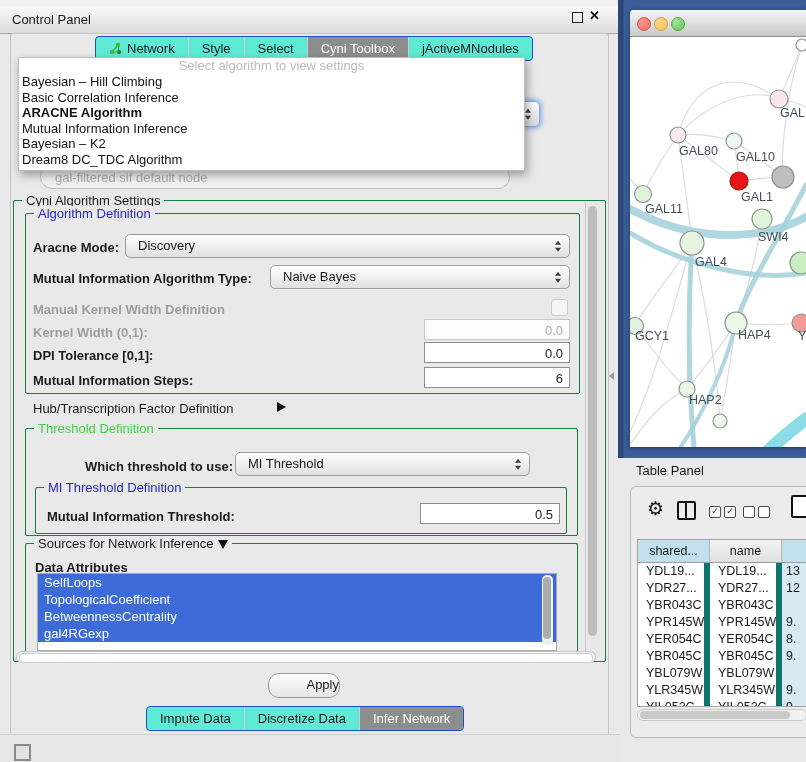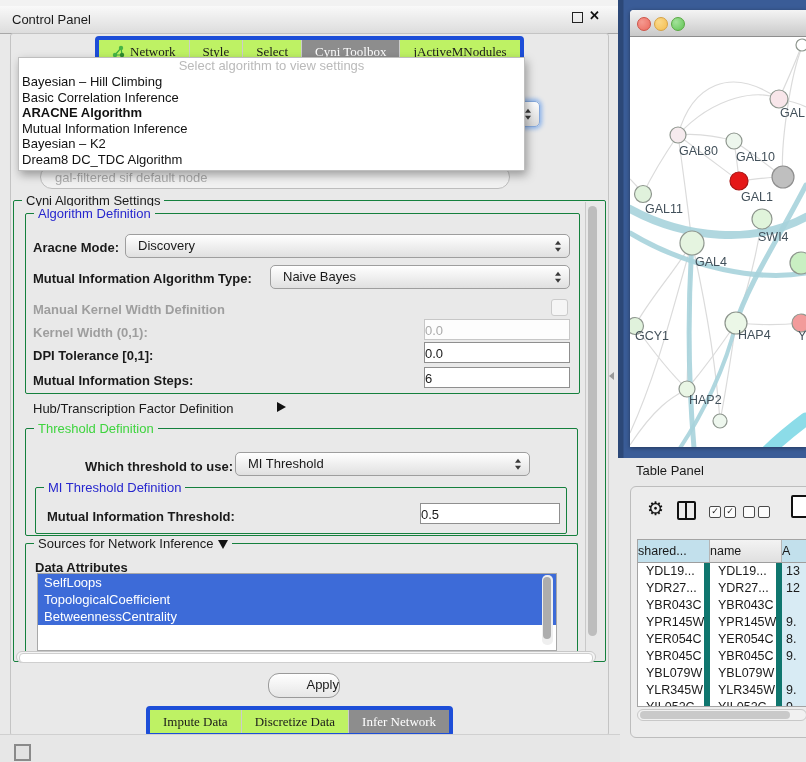--- a/index.html
+++ b/index.html
@@ -9,21 +9,21 @@
   
   .top-strip{position:absolute;left:0;top:0;width:618px;height:6px;background:#F2F2F2;border-bottom:1px solid #DCDCDC;}
   .cp-titlebar{position:absolute;left:0;top:6px;width:618px;height:27px;
        background:linear-gradient(#F9F9F9,#DDDDDD);border-bottom:1px solid #A8A8A8;}
   .cp-title{position:absolute;left:12px;top:6px;font-size:13px;color:#1A1A1A;}
   .float-btn{position:absolute;left:572px;top:12px;width:9px;height:9px;border:1.6px solid #222;background:transparent;}
   .close-btn{position:absolute;left:589px;top:8px;font-size:13px;font-weight:bold;color:#111;}
   .cp-body{position:absolute;left:10px;top:33px;width:597px;height:701px;border:1px solid #C4C4C4;border-radius:3px;background:#E9E9E9;}
 
   
-  .tabbar{position:absolute;display:flex;background:#bef264;border:4px solid #1d4ed8;border-radius:4px;overflow:hidden;height:23px;font-family:Liberation Serif, serif;}
+  .tabbar{position:absolute;display:flex;background:#5eead4;border:1px solid #1d4ed8;border-radius:4px;overflow:hidden;height:23px;}
   .top-tabs{left:95px;top:36px;}
   .bottom-tabs-bar{left:146px;top:706px;}
   .tab{display:flex;align-items:center;gap:5px;padding:0 13px;font-size:13px;border-right:1px solid #CCCCCC;line-height:23px;white-space:nowrap;}
   .tab:last-child{border-right:none;}
   .tab.selected{background:#8D8D8D;color:#FFFFFF;}
   .net-ic{display:inline-flex;}
 
   
   .algo-popup{position:absolute;left:18px;top:57px;width:505px;height:112px;background:#FFFFFF;
        border:1px solid #BEBEBE;box-shadow:2px 4px 9px rgba(0,0,0,.35);z-index:30;}
@@ -47,21 +47,21 @@
   .lbl.dis{color:#9E9E9E;}
   .lbl.plain{font-weight:normal;}
 
   .combo{position:absolute;height:24px;border:1px solid #9E9E9E;border-radius:5px;
        background:linear-gradient(#FFFFFF,#E0E0E0);line-height:22px;padding-left:12px;box-sizing:border-box;}
   .stepper{position:absolute;right:8px;top:50%;transform:translateY(-50%);display:flex;flex-direction:column;gap:2.5px;}
   .stepper .s-up{width:0;height:0;border-left:3.5px solid transparent;border-right:3.5px solid transparent;border-bottom:4.5px solid #3A3A3A;}
   .stepper .s-dn{width:0;height:0;border-left:3.5px solid transparent;border-right:3.5px solid transparent;border-top:4.5px solid #3A3A3A;}
 
   .field{position:absolute;height:21px;border:1px solid #8F8F8F;background:#FFFFFF;font-size:13px;
-       padding-right:6px;line-height:21px;box-sizing:border-box;}
+       text-align:right;padding-right:6px;line-height:21px;box-sizing:border-box;}
   .field.dis{color:#ABABAB;border-color:#C7C7C7;background:#FDFDFD;}
   .checkbox{position:absolute;width:15px;height:15px;border:1px solid #CBCBCB;border-radius:3px;background:#F5F5F5;}
 
   .tri-right{position:absolute;width:0;height:0;border-left:9px solid #111;border-top:5.5px solid transparent;border-bottom:5.5px solid transparent;}
   .tri-down{display:inline-block;width:0;height:0;border-top:9px solid #111;border-left:5.5px solid transparent;border-right:5.5px solid transparent;margin-left:4px;vertical-align:middle;}
 
   
   .vscroll{position:absolute;left:585px;top:202px;width:14px;height:456px;background:#E8E8E8;border-left:1px solid #C9C9C9;}
   .vscroll .thumb{position:absolute;left:2px;top:4px;width:9px;height:430px;background:#BDBDBD;border-radius:5px;}
   .hscroll{position:absolute;left:16px;top:651px;width:580px;height:12px;background:#F4F4F4;border:1px solid #C8C8C8;border-radius:6px;box-sizing:border-box;z-index:6;}
@@ -95,21 +95,21 @@
   .tp-toolbar{position:absolute;left:0;top:0;width:100%;height:48px;}
   .gear{position:absolute;left:16px;top:10px;font-size:19px;color:#141414;}
   .cols-icon{position:absolute;left:46px;top:14px;width:15px;height:15px;border:2.2px solid #111;border-radius:2px;}
   .cols-icon div{position:absolute;left:6px;top:0;width:2.2px;height:15px;background:#111;}
   .cb-group{position:absolute;top:19px;display:flex;gap:3px;}
   .mini-cb{width:10px;height:10px;border:1.5px solid #4A4A4A;border-radius:2px;font-size:9px;line-height:9px;text-align:center;color:#222;background:#FCFCFC;}
   .page-icon{position:absolute;left:160px;top:8px;width:15px;height:19px;border:2px solid #111;border-radius:2px;background:#FFF;}
 
   .dtable{position:absolute;left:6px;top:52px;width:170px;height:166px;border:1px solid #A4A4A4;background:#FFFFFF;overflow:hidden;}
   .thead{display:flex;height:22px;border-bottom:1px solid #9E9E9E;}
-  .th{width:72px;flex:0 0 72px;text-align:left;line-height:22px;font-size:12.5px;
+  .th{width:72px;flex:0 0 72px;text-align:center;line-height:22px;font-size:12.5px;
       background:linear-gradient(#F3F3F3,#E0E0E0);border-right:1px solid #B5B5B5;box-sizing:border-box;}
   .th.hl{background:#C2E0EC;}
   .tr{display:flex;height:17px;}
   .td{width:72px;flex:0 0 72px;font-size:12.5px;line-height:17px;padding-left:8px;box-sizing:border-box;
       border-right:6px solid #0f766e;white-space:nowrap;overflow:hidden;}
   .td.hl{background:#D8EBF4;padding-left:4px;}
   .tp-hscroll{position:absolute;left:6px;top:222px;width:170px;height:12px;background:#F1F1F1;border:1px solid #C8C8C8;border-radius:6px;box-sizing:border-box;}
   .tp-hscroll .thumb{position:absolute;left:2px;top:1px;width:150px;height:8px;background:#C9C9C9;border-radius:4px;}
 
   .split-grip{position:absolute;left:609px;top:372px;width:0;height:0;
@@ -240,20 +240,21 @@
   <div class="groupbox" style="left:25px;top:543px;width:551px;height:117px;border-bottom:none;">
     <span class="grouptitle">
       <span>Sources for Network Inference</span><span class="tri-down"></span>
     </span>
   </div>
   <span class="lbl" style="left:35px;top:560px;">Data Attributes</span>
   <div class="attr-list">
       <div class="attr-item">SelfLoops</div>
       <div class="attr-item">TopologicalCoefficient</div>
       <div class="attr-item">BetweennessCentrality</div>
+      <div class="attr-item">gal4RGexp</div>
     </div>
   <div class="attr-scroll" style="left:542px;top:575px;position:absolute;">
       <div class="thumb"></div>
     </div>
   <div class="hscroll">
       <div class="thumb"></div>
     </div>
 
   <div class="apply-btn">Apply</div>
 

